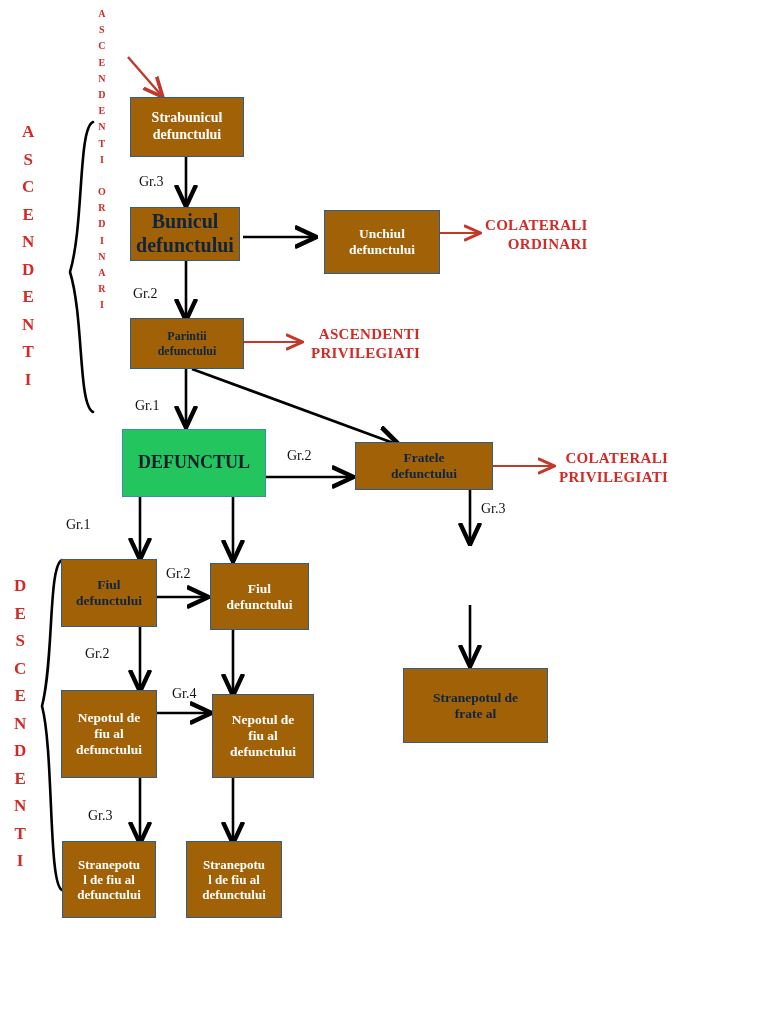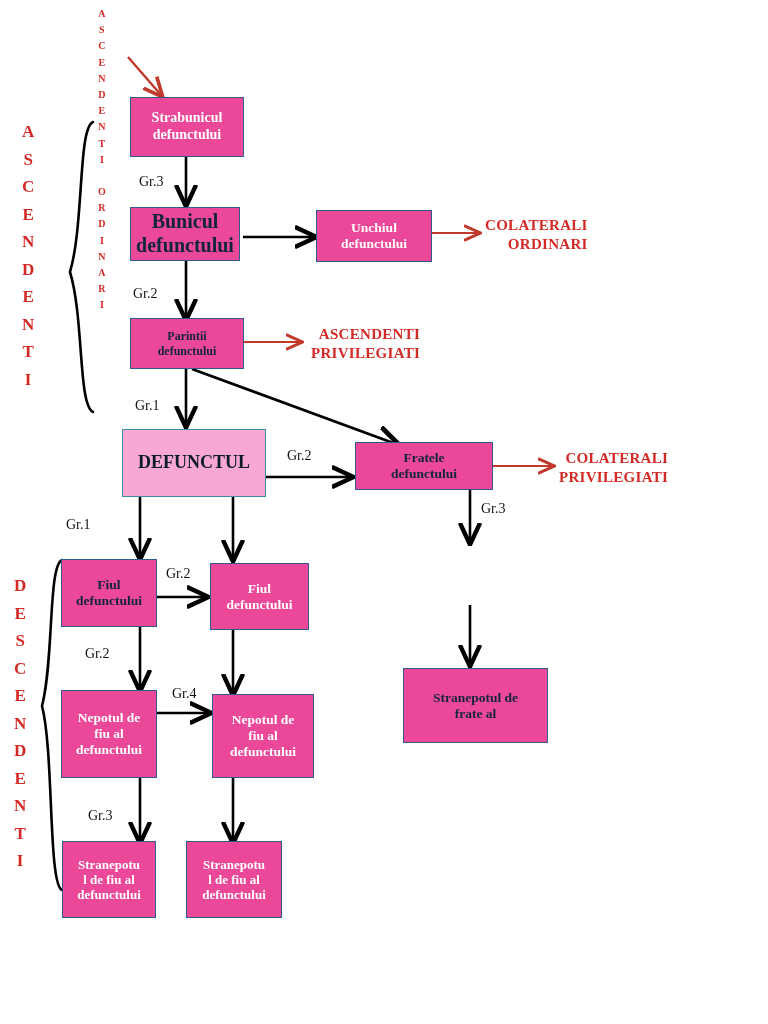--- a/index.html
+++ b/index.html
@@ -2,27 +2,27 @@
 <html><head>
 <meta charset="utf-8">
 <style>
   html,body{margin:0;padding:0;background:#ffffff;}
   body{width:768px;height:1024px;position:relative;overflow:hidden;
        font-family:"Liberation Serif",serif;}
   #stage{position:absolute;left:0;top:0;width:768px;height:1024px;}
   svg#wires{position:absolute;left:0;top:0;width:768px;height:1024px;pointer-events:none;}
 
   .node{position:absolute;box-sizing:border-box;
-        border:1.5px solid #2f5c8f;background:#ec4899;
+        border:1.5px solid #2f5c8f;background:#a16207;
         display:flex;align-items:center;justify-content:center;
         text-align:center;font-weight:bold;line-height:1.18;
         font-family:"Liberation Serif",serif;}
   .node.white{color:#ffffff;}
   .node.dark{color:#10243d;}
-  .node.teal{background:#f9a8d4;border-color:#3a8fa3;color:#0b1b2b;}
+  .node.teal{background:#22c55e;border-color:#3a8fa3;color:#0b1b2b;}
 
   .glabel{position:absolute;color:#111111;font-weight:normal;
           font-family:"Liberation Serif",serif;font-size:14px;white-space:nowrap;}
 
   .redlabel{position:absolute;color:#d32a26;font-weight:bold;
             font-family:"Liberation Serif",serif;font-size:15px;
             line-height:1.25;white-space:pre-line;letter-spacing:.3px;text-align:right;}
 
   .vstack{position:absolute;color:#d32a26;font-weight:bold;
           font-family:"Liberation Serif",serif;text-align:center;}
@@ -129,21 +129,21 @@
       <span>T</span>
       <span>I</span>
   </div>
 
   <div class="node white" style="left: 130px; top: 97px; width: 114px; height: 60px; font-size: 14px; white-space: pre-line;">Strabunicul
 defunctului</div>
 
   <div class="node dark" style="left: 130px; top: 207px; width: 110px; height: 54px; font-size: 20px; white-space: pre-line;">Bunicul
 defunctului</div>
 
-  <div class="node white" style="left: 316px; top: 210px; width: 116px; height: 52px; font-size: 13.5px; white-space: pre-line;">Unchiul
+  <div class="node white" style="left: 324px; top: 210px; width: 116px; height: 64px; font-size: 13.5px; white-space: pre-line;">Unchiul
 defunctului</div>
 
   <div class="node dark" style="left: 130px; top: 318px; width: 114px; height: 51px; font-size: 12px; white-space: pre-line;">Parintii
 defunctului</div>
 
   <div class="node teal" style="left: 122px; top: 429px; width: 144px; height: 68px; font-size: 18px; white-space: pre-line;">DEFUNCTUL</div>
 
   <div class="node dark" style="left: 355px; top: 442px; width: 138px; height: 48px; font-size: 13.5px; white-space: pre-line;">Fratele
 defunctului</div>
 

